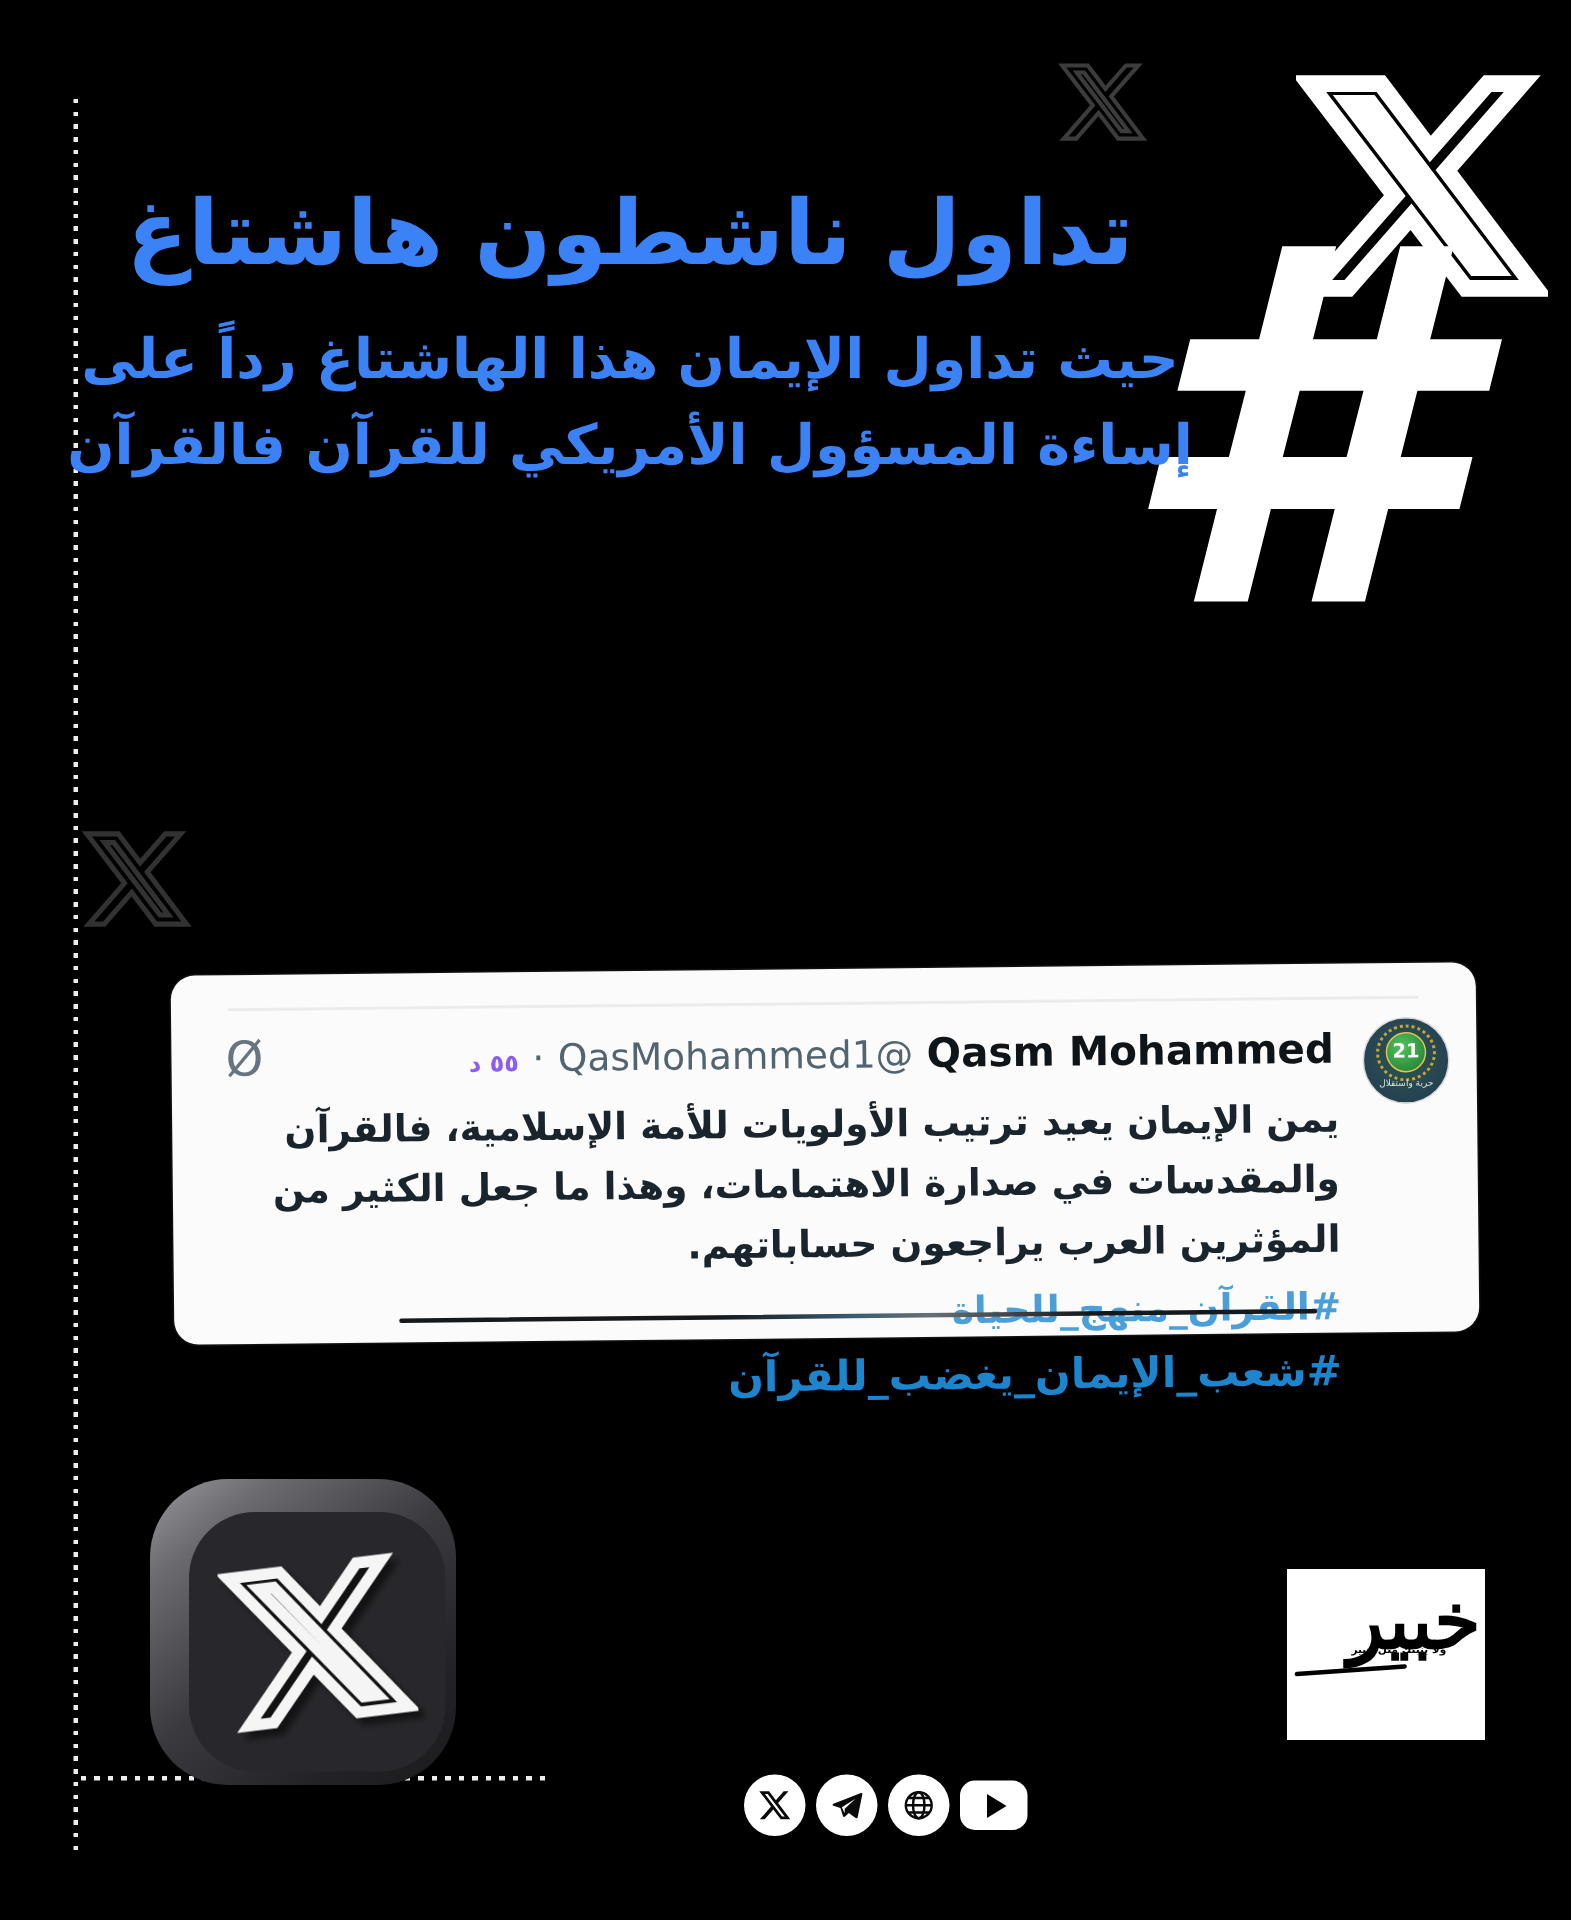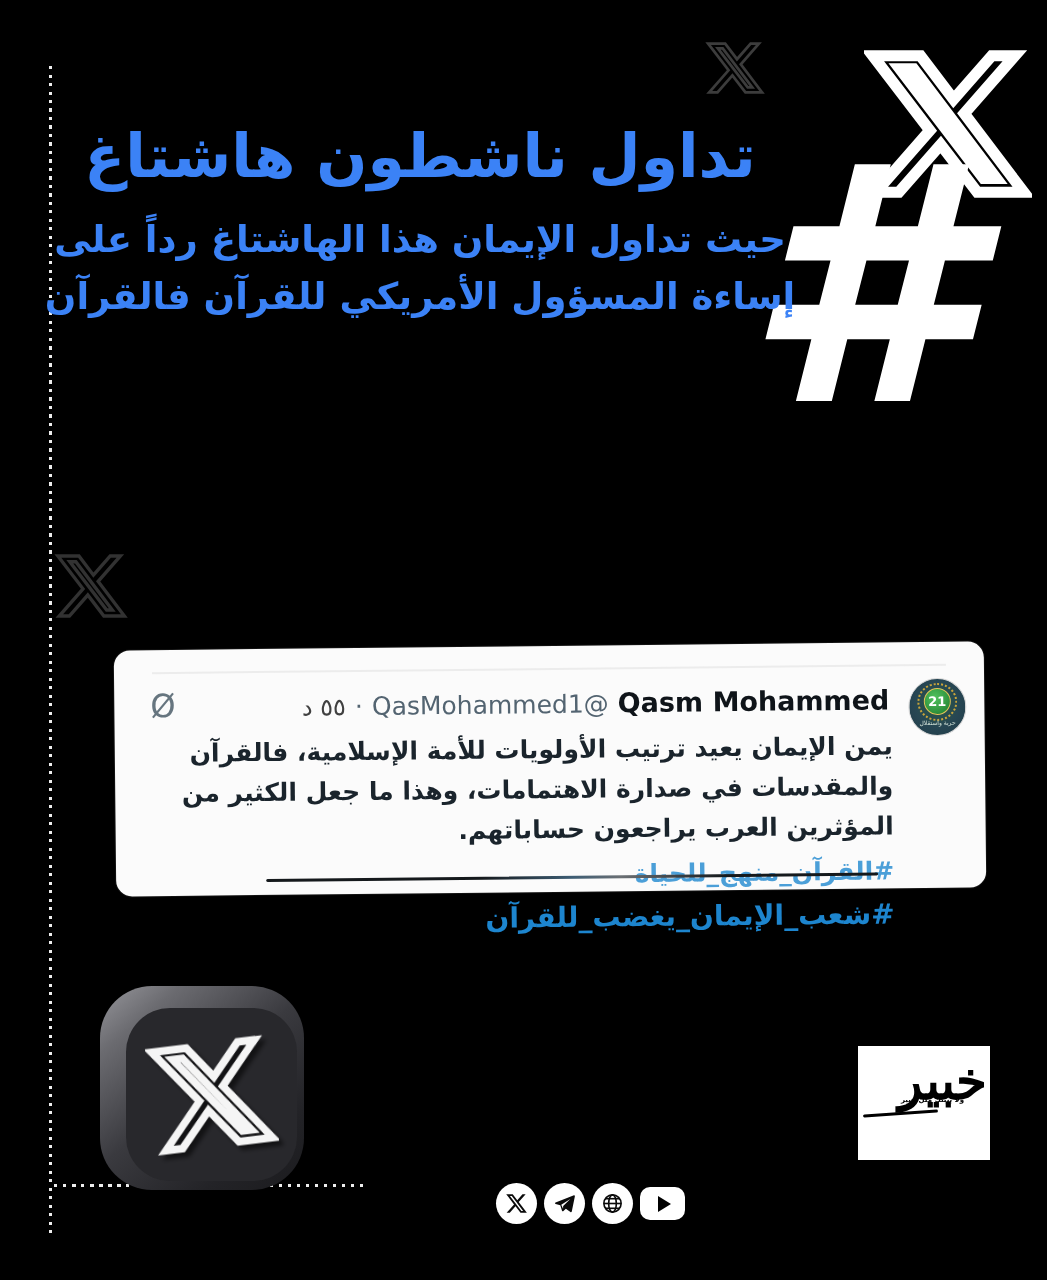--- a/index.html
+++ b/index.html
@@ -83,21 +83,21 @@
     font-size:6px; color:#d9e7dc; line-height:1.3; direction:rtl;
   }
   .tweet-header {
     position:absolute; top:42px; right:95px; left:70px;
     display:flex; direction:rtl; align-items:baseline; gap:9px;
     white-space:nowrap; justify-content:flex-start;
   }
   .t-name   { font-size:27px; font-weight:700; color:#0f1419; }
   .t-handle { font-size:25px; color:#536471; }
   .t-dot    { font-size:25px; color:#536471; }
-  .t-time   { font-size:24px; color:#404040; }
+  .t-time   { font-size:16px; color:#8b5cf6;font-weight:bold; }
   .tweet-body {
     position:absolute; top:84px; right:92px; left:42px;
     direction:rtl; text-align:right;
     font-size:25px; font-weight:600; color:#1a242c; line-height:40px;
   }
   .t-hashtag1 { display:block; margin-top:5px; font-size:25px; font-weight:600; color:#4b9fd8; text-decoration:none; }
   .t-hashtag2 { display:block; margin-top:3px; font-size:28px; font-weight:700; color:#1d85ce; text-decoration:none; }
   .card-underline {
     position:absolute; bottom:13px; left:150px; width:612px; height:3px;
     background:linear-gradient(90deg,#15191c 0%,#15191c 35%,#3d5d74 50%,#6a6f73 58%,#15191c 75%,#15191c 100%);

